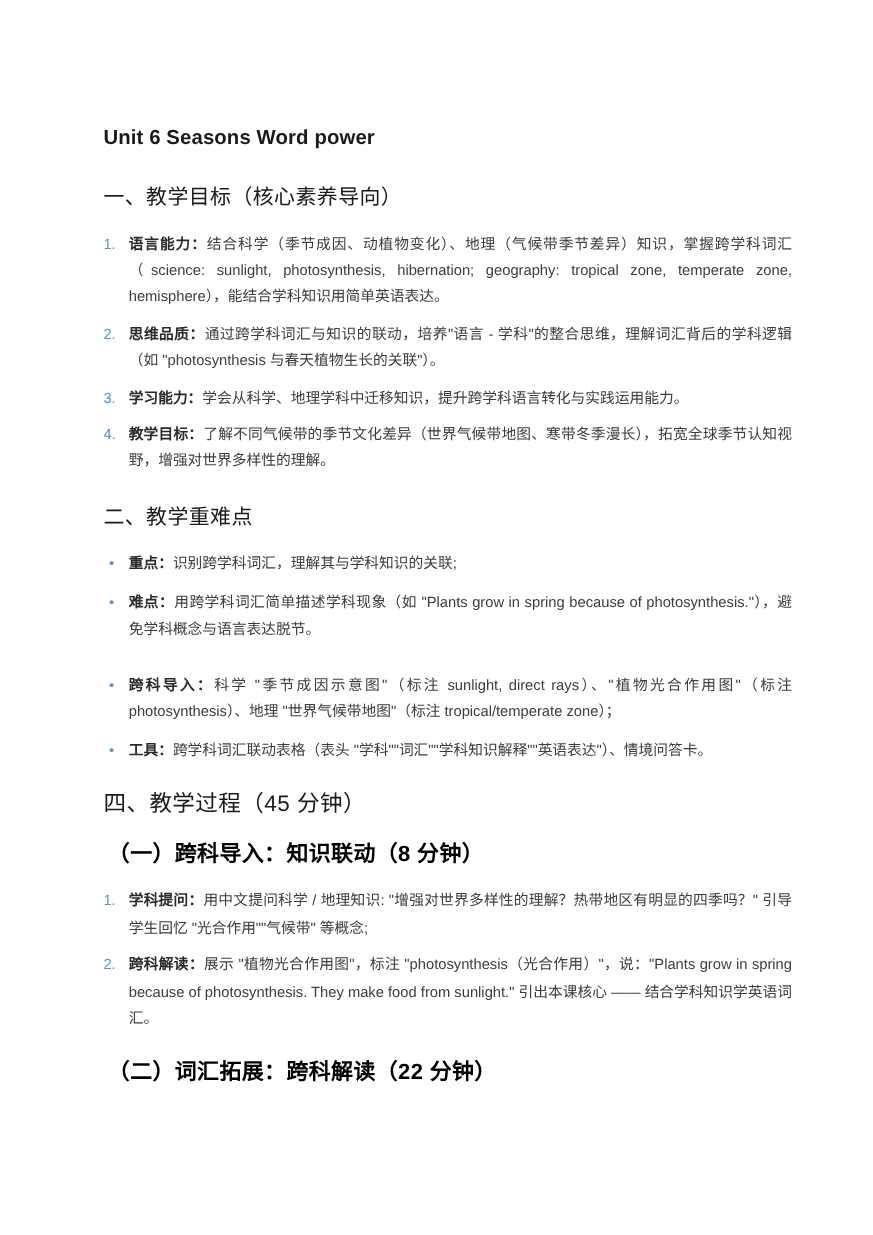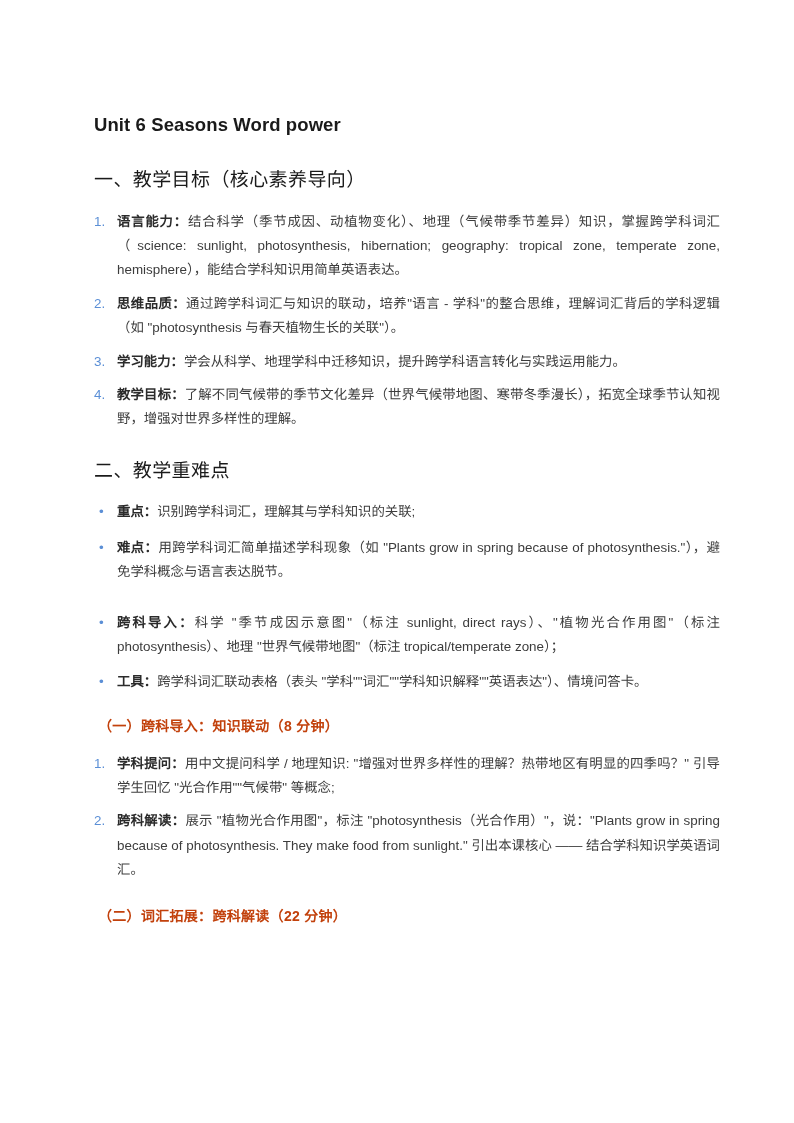--- a/index.html
+++ b/index.html
@@ -37,23 +37,23 @@
     margin: 0 0 17px 0;
     line-height: 1.35;
     letter-spacing: 0.4px;
   }
   .h2.big {
     font-size: 20.5px;
     margin-top: 6px;
     margin-bottom: 20px;
   }
   .h3 {
-    font-size: 14px;
+    font-size: 20px;
     font-weight: bold;
-    color: #c2410c;
+    color: #000000;
     margin: 0 0 16px 0;
     padding-left: 4px;
     line-height: 1.35;
     letter-spacing: 0.3px;
   }
   .h3.last {
     margin-top: 24px;
     margin-bottom: 0;
   }
   .sec {
@@ -157,20 +157,21 @@
       <li>
         <span class="marker">•</span><span class="lbl">跨科导入：</span><span class="body-txt">科学 "季节成因示意图"（标注 sunlight, direct rays）、"植物光合作用图"（标注 photosynthesis）、地理 "世界气候带地图"（标注 tropical/temperate zone）；</span>
       </li>
       <li>
         <span class="marker">•</span><span class="lbl">工具：</span><span class="body-txt">跨学科词汇联动表格（表头 "学科""词汇""学科知识解释""英语表达"）、情境问答卡。</span>
       </li>
     </ul>
   </div>
 
   <div class="sec">
+    <h2 class="h2 big">四、教学过程（45 分钟）</h2>
 
     <h3 class="h3">（一）跨科导入：知识联动（8 分钟）</h3>
     <ol class="num-list">
       <li>
         <span class="marker">1.</span><span class="lbl">学科提问：</span><span class="body-txt">用中文提问科学 / 地理知识: "增强对世界多样性的理解？热带地区有明显的四季吗？" 引导学生回忆 "光合作用""气候带" 等概念;</span>
       </li>
       <li>
         <span class="marker">2.</span><span class="lbl">跨科解读：</span><span class="body-txt">展示 "植物光合作用图"，标注 "photosynthesis（光合作用）"，说："Plants grow in spring because of photosynthesis. They make food from sunlight." 引出本课核心 —— 结合学科知识学英语词汇。</span>
       </li>
     </ol>

